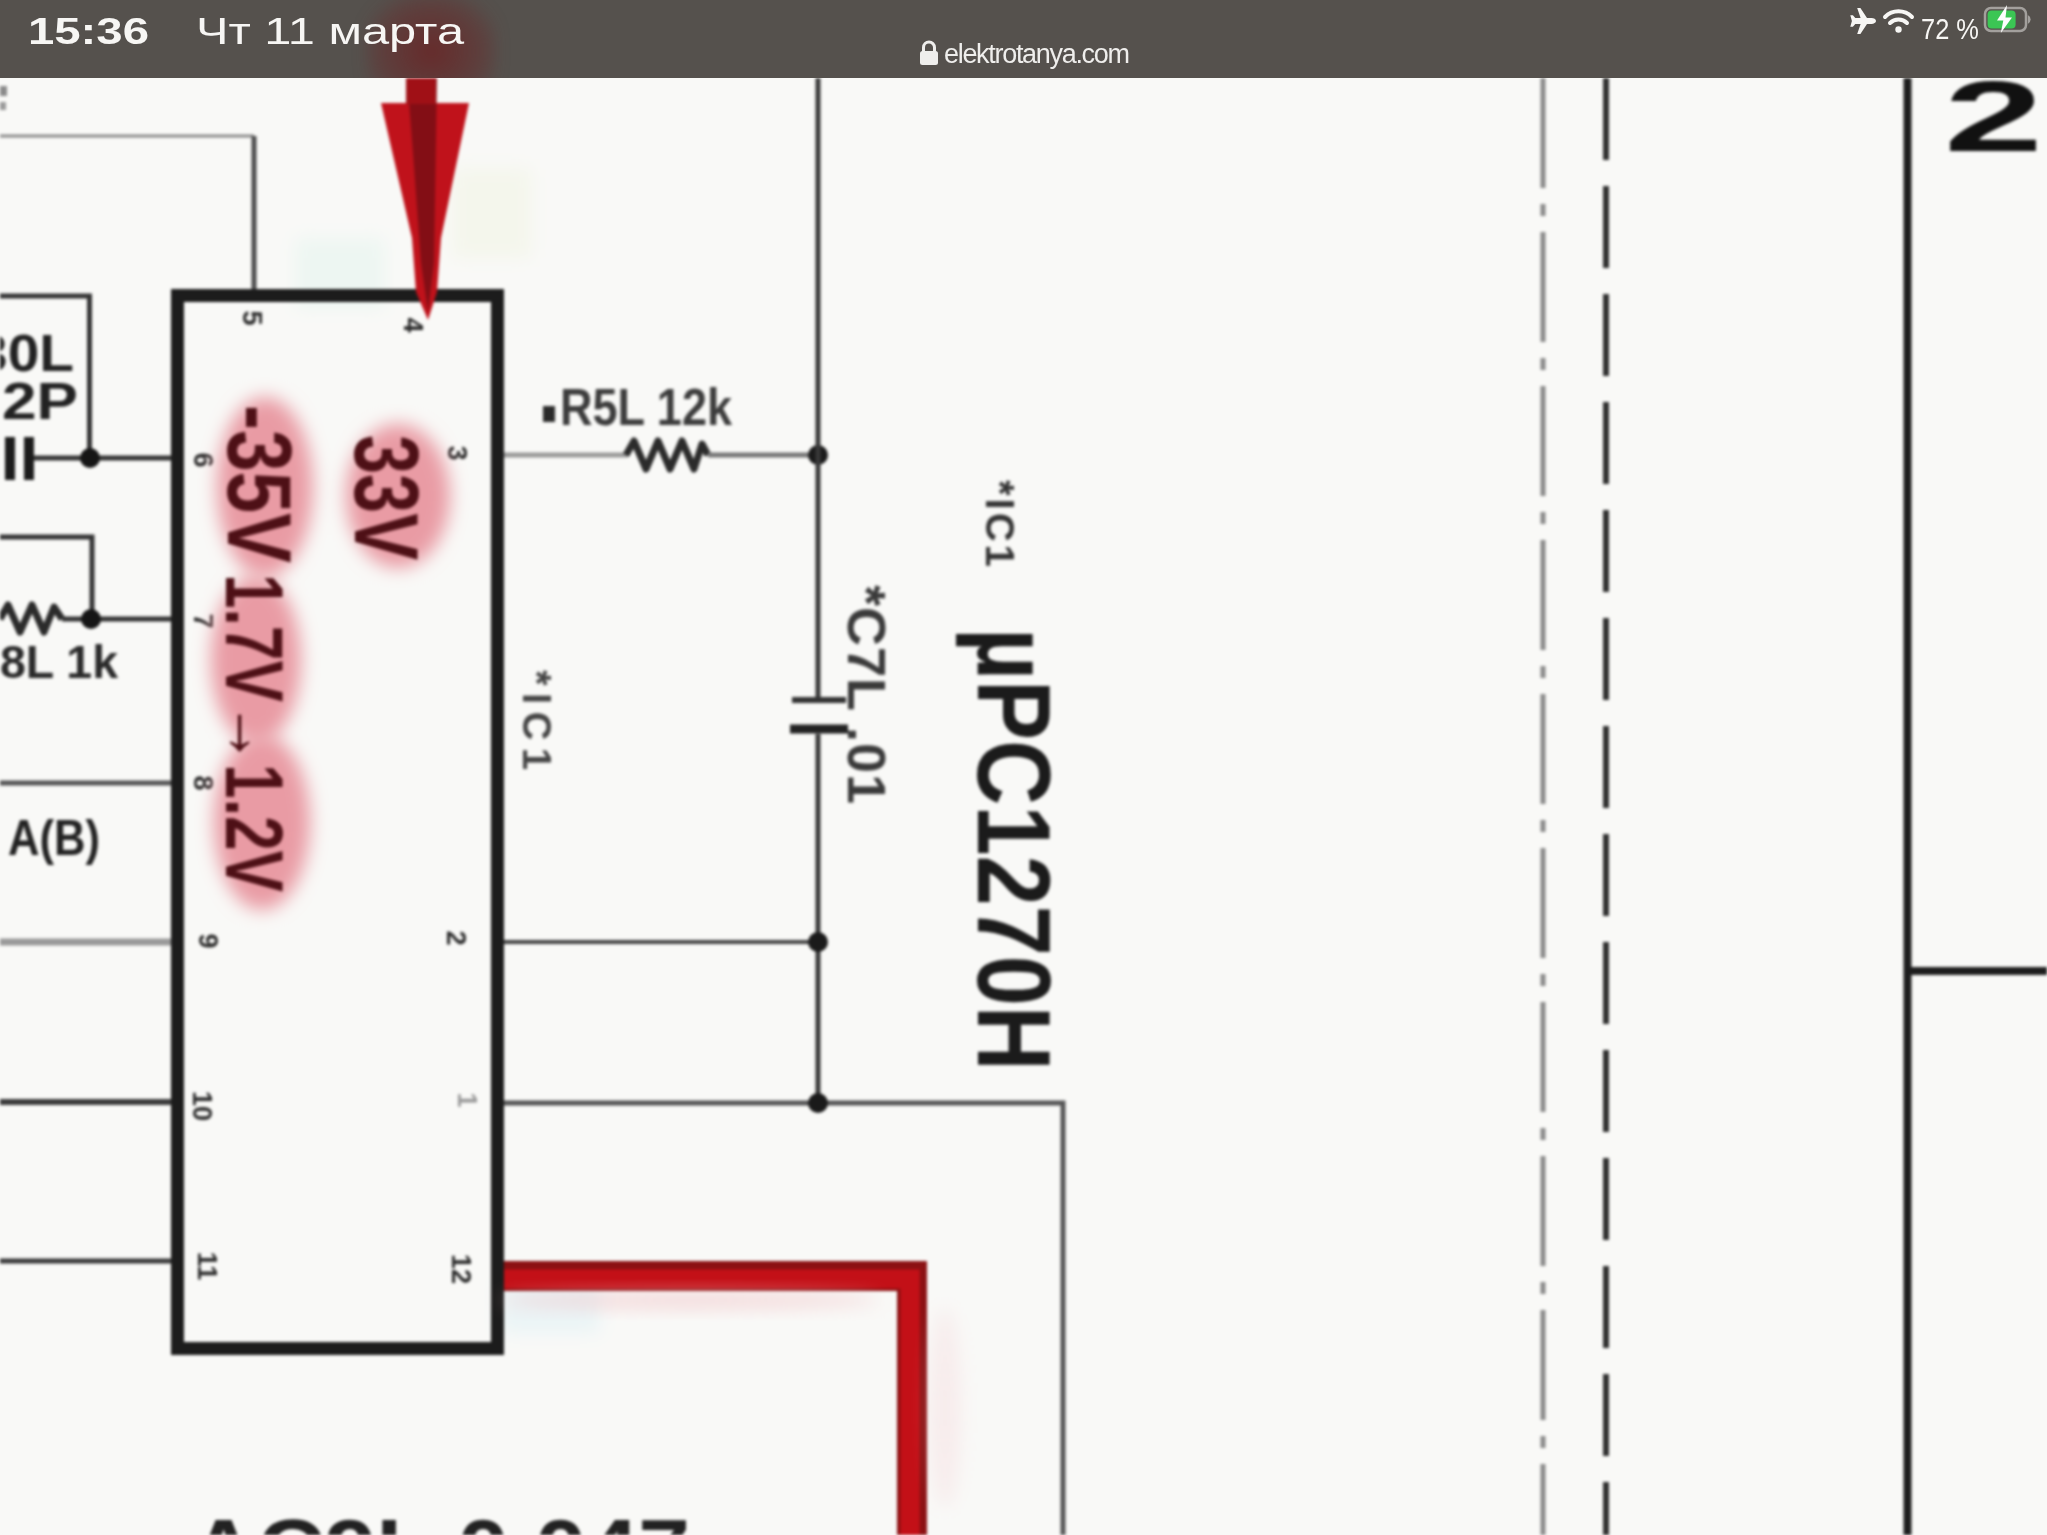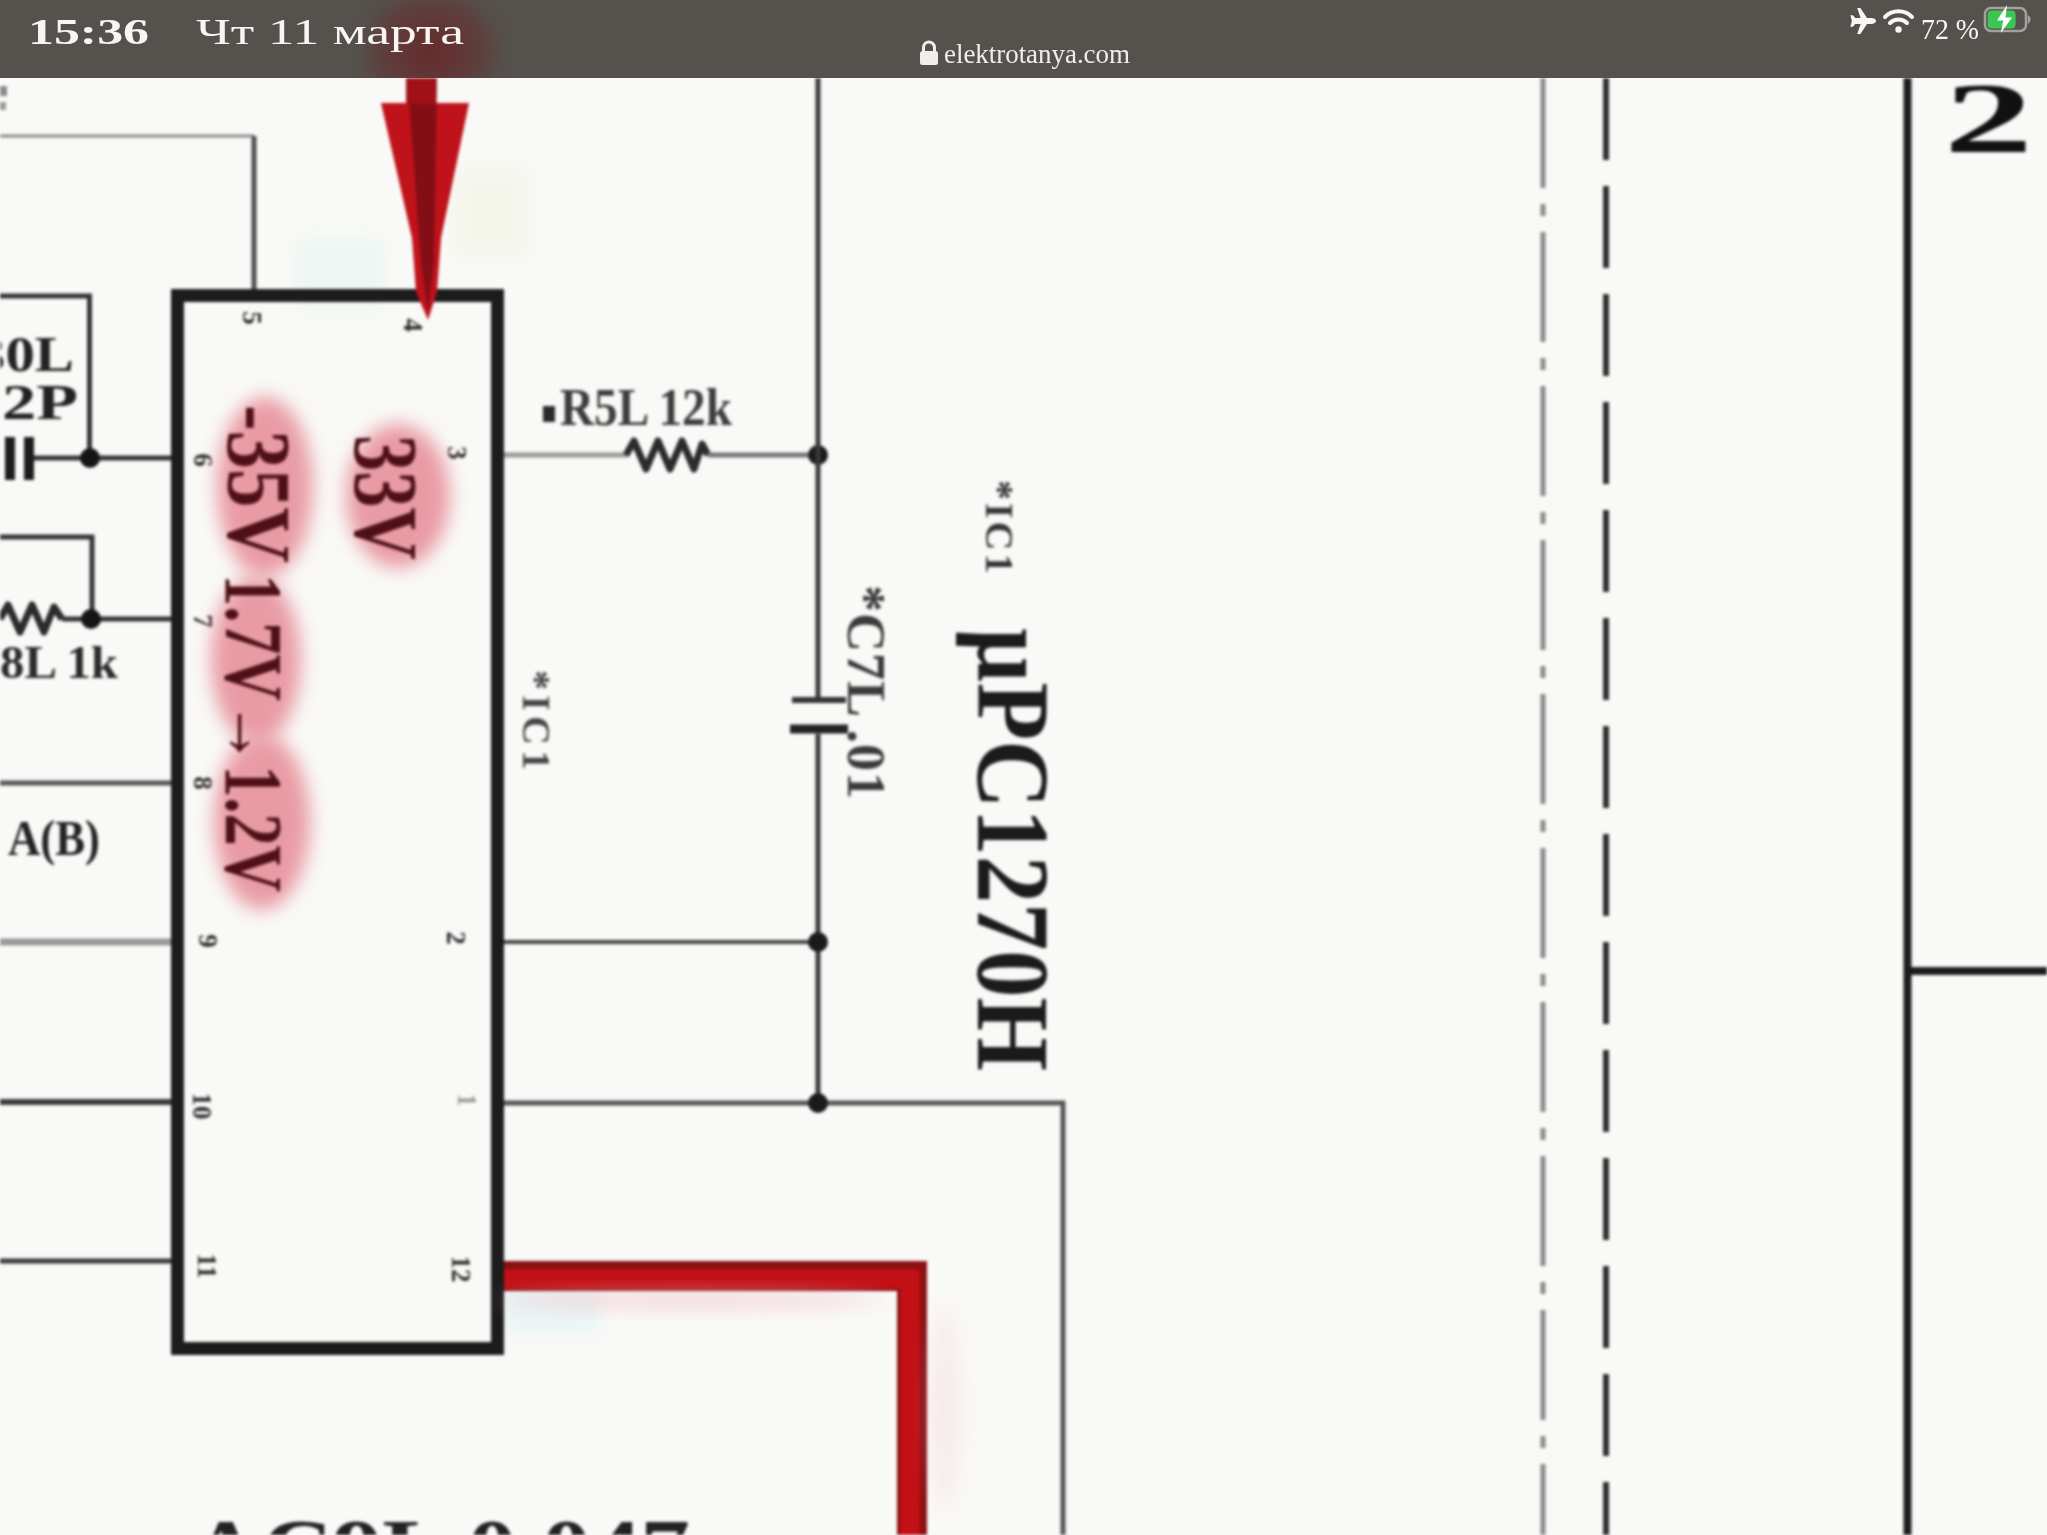--- a/index.html
+++ b/index.html
@@ -1,17 +1,17 @@
 <!DOCTYPE html>
 <html><head>
 <meta charset="utf-8">
 <style>
   html,body{margin:0;padding:0;width:2047px;height:1535px;overflow:hidden;background:#f9f9f7;
     font-family:"Liberation Sans", sans-serif;}
-  #page{position:relative;width:2047px;height:1535px;font-family:Liberation Serif, serif;}
+  #page{position:relative;width:2047px;height:1535px;}
   #schem{position:absolute;left:0;top:78px;filter:blur(1.7px);}
   #bar{position:absolute;left:0;top:0;width:2047px;height:78px;background:#55514d;overflow:hidden;}
   #smudge{position:absolute;left:365px;top:-8px;width:132px;height:96px;
     background:radial-gradient(ellipse at 50% 62%, rgba(110,28,30,0.72) 0%, rgba(110,28,30,0.3) 58%, rgba(110,28,30,0) 80%);
     filter:blur(7px);}
 </style>
 </head>
 <body>
 <div id="page">
 

